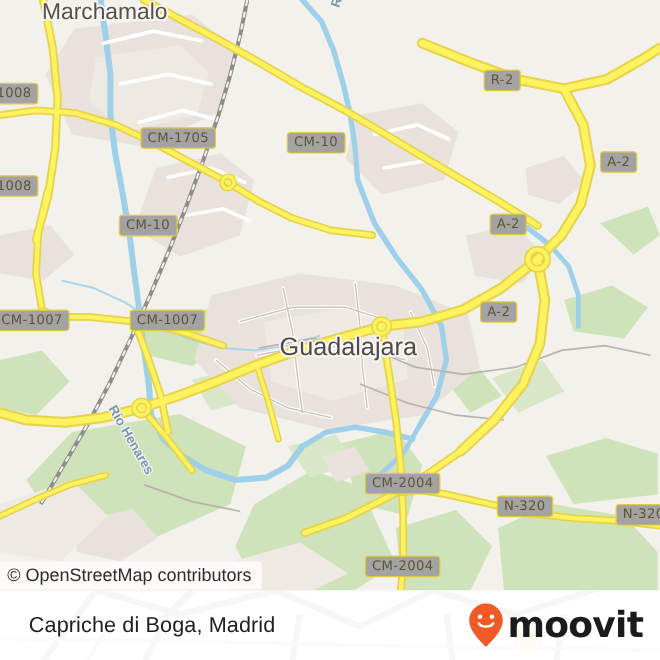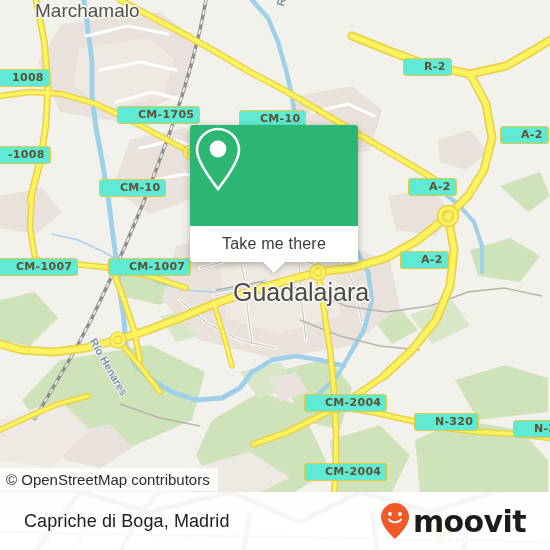--- a/index.html
+++ b/index.html
@@ -14,43 +14,43 @@
   
   #map {
     position: absolute; left: 0; top: 0; width: 550px; height: 516px;
     background: #f2f1ec; overflow: hidden;
   }
   #map svg { position: absolute; left: 0; top: 0; }
 
   
   .shield {
     position: absolute;
-    background: #5eead4;
+    background: #a3a3a3;
     border: 1.6px solid #e3c93d;
     border-radius: 3px;
     color: #5c5432;
-    font-weight: bold;
+    font-weight: normal;
     font-size: 11px;
     letter-spacing: .3px;
-    padding: 2px 5px 2px 20px;
+    padding: 2px 5px 2px 5px;
     line-height: 12px;
     white-space: nowrap;
     font-family: "DejaVu Sans", sans-serif;
   }
 
   
   .place-label {
     position: absolute;
     color: #55524e;
     white-space: nowrap;
     text-shadow:
       -1.6px 0 #f7f6f2, 1.6px 0 #f7f6f2, 0 -1.6px #f7f6f2, 0 1.6px #f7f6f2,
       -1.2px -1.2px #f7f6f2, 1.2px 1.2px #f7f6f2, 1.2px -1.2px #f7f6f2, -1.2px 1.2px #f7f6f2;
   }
-  .place-city { font-size: 25px; font-weight: 400; color: #4d4a47; }
+  .place-city { font-size: 21px; font-weight: 400; color: #4d4a47; }
   .place-town { font-size: 19px; font-weight: 400; color: #55524e; }
   .river-label {
     position: absolute;
     font-size: 11px; color: #7b97ad; font-weight: bold;
     white-space: nowrap;
     text-shadow: -1.2px 0 #f4f4f0, 1.2px 0 #f4f4f0, 0 -1.2px #f4f4f0, 0 1.2px #f4f4f0;
   }
 
   
   #attribution {
@@ -88,21 +88,21 @@
     border-right: 11px solid transparent;
     border-top: 11px solid #ffffff;
     filter: drop-shadow(0 2px 2px rgba(0,0,0,0.18));
   }
 
   
   #footer {
     position: absolute; left: 0; top: 492px; width: 550px; height: 58px;
     background: rgba(255,255,255,0.93);
     display: flex; align-items: center; justify-content: space-between;
-    padding: 0 24px 0 24px;
+    padding: 0 14px 0 24px;
     overflow: hidden;
   }
   #footer-bg { position: absolute; left:0; top:-120px; opacity:.20; pointer-events:none; }
   #footer-title {
     position: relative;
     font-size: 18px; color: #202020; letter-spacing: .1px;
   }
   #brand { position: relative; display: flex; align-items: center; gap: 3px; }
   #brand-word { font-size: 30px; font-weight: bold; color: #1b1b1b; letter-spacing: -0.6px;
                 font-family: "DejaVu Sans", sans-serif; }
@@ -301,32 +301,20 @@
         <div class="shield" style="left: 108px; top: 258px;">CM-1007</div>
         <div class="shield" style="left: 400px; top: 251px;">A-2</div>
         <div class="shield" style="left: 304px; top: 394px;">CM-2004</div>
         <div class="shield" style="left: 414px; top: 413px;">N-320</div>
         <div class="shield" style="left: 513px; top: 420px;">N-320</div>
         <div class="shield" style="left: 304px; top: 463px;">CM-2004</div>
       </div>
 
     <div id="attribution">© OpenStreetMap contributors</div>
 
-    <div id="callout">
-      <div id="callout-top">
-        <svg width="56" height="68" viewBox="0 0 56 68">
-          <path d="M28 4 C16.4 4 7 13.4 7 25 C7 37.5 22 56 28 64 C34 56 49 37.5 49 25 C49 13.4 39.6 4 28 4 Z" fill="none" stroke="#ffffff" stroke-width="2.6"></path>
-          <circle cx="28" cy="24" r="8.4" fill="#ffffff"></circle>
-        </svg>
-      </div>
-      <div id="callout-bottom">
-        <span id="callout-label">Take me there</span>
-        <div id="callout-arrow"></div>
-      </div>
-    </div>
 
   </div>
 
   <div id="footer">
     <svg id="footer-bg" width="550" height="200" viewBox="0 0 550 200">
       <g stroke="#d8d6cf" fill="none" stroke-width="5">
         <path d="M20,200 L80,120 L150,140"></path>
         <path d="M150,140 L230,120 L300,150"></path>
         <path d="M300,150 L360,120 L430,140 L500,118"></path>
         <path d="M110,200 L140,140 L160,120"></path>

